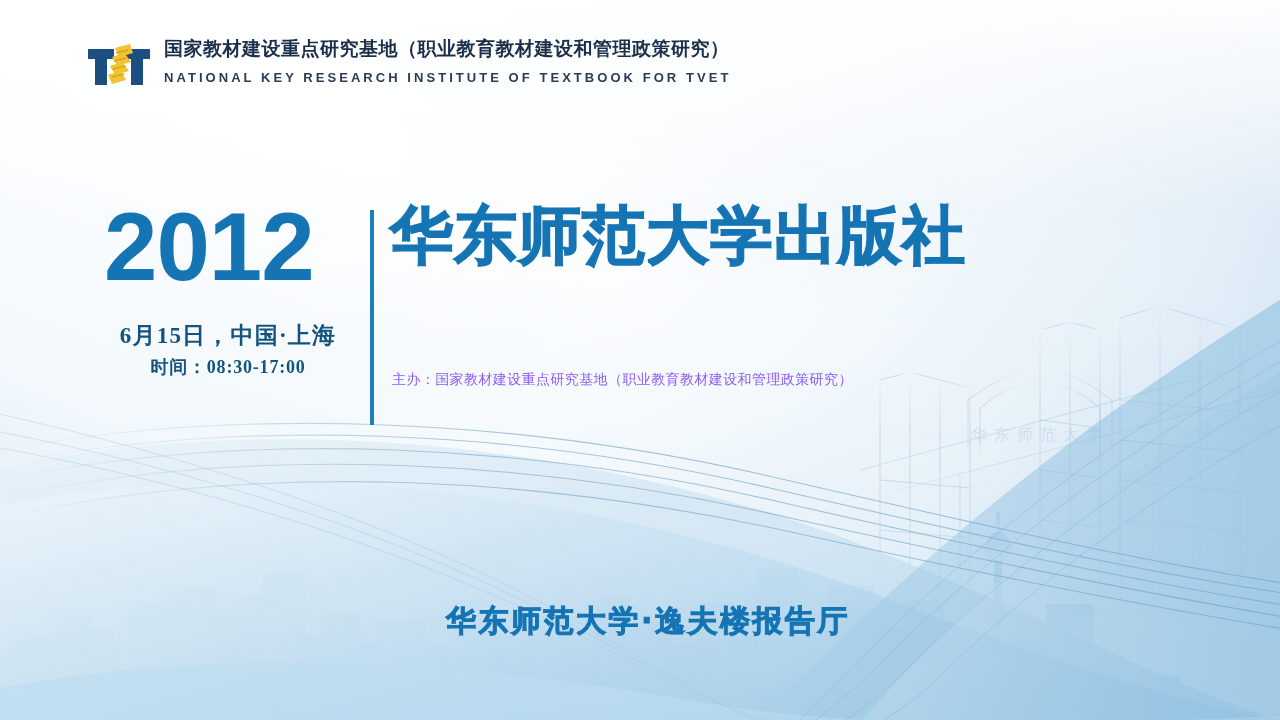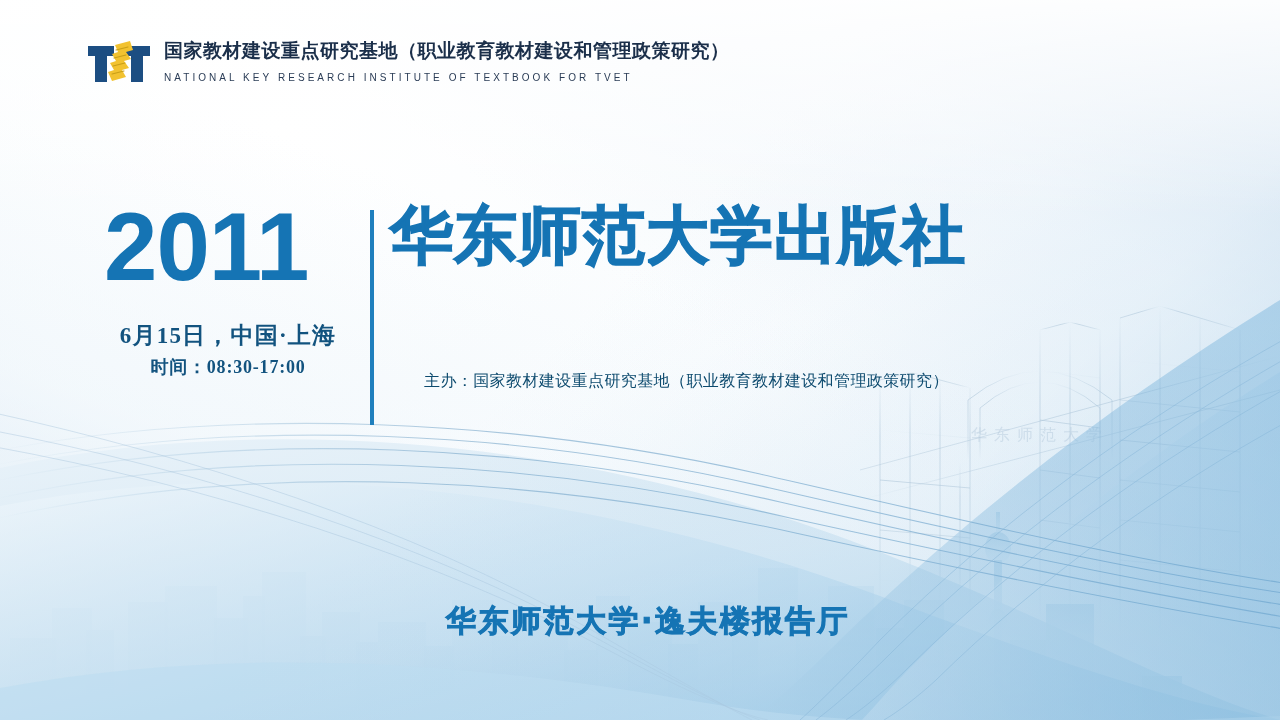--- a/index.html
+++ b/index.html
@@ -44,21 +44,21 @@
     position: absolute; left: 86px; top: 38px;
     display: flex; align-items: flex-end; gap: 12px;
   }
   .logo-mark { width: 66px; height: 48px; flex: 0 0 auto; }
   .logo-text { display: flex; flex-direction: column; justify-content: center; }
   .logo-cn {
     font-size: 19px; font-weight: 700; color: #1b2f4a;
     letter-spacing: .5px; line-height: 1.15; white-space: nowrap;
   }
   .logo-en {
-    font-size: 10px; font-weight: 400; color: #2a3c56;
+    font-size: 13px; font-weight: 700; color: #2a3c56;
     letter-spacing: 3.05px; line-height: 1.6; white-space: nowrap;
     margin-top: 8px;
   }
 
   
   .hero { position: absolute; left: 0; top: 0; width: 1280px; height: 720px; }
 
   .year {
     position: absolute; left: 104px; top: 199px;
     font-size: 96px; font-weight: 700; color: #1574b4;
@@ -84,24 +84,23 @@
   .title-wrap { position: absolute; left: 390px; top: 198px; }
   .title-line {
     font-size: 63px; font-weight: 700; color: #1574b4;
     line-height: 1.22; letter-spacing: 1px; white-space: nowrap;
     font-family: "DejaVu Sans", "Liberation Sans", sans-serif;
     -webkit-text-stroke: 1.4px #1574b4;
   }
 
   .org-wrap { position: absolute; left: 392px; top: 368px; }
   .org-line {
-    font-size: 16px; font-weight: 400; color: #0c4a6e;
+    font-size: 14px; font-weight: 400; color: #8b5cf6;
     line-height: 1.62; letter-spacing: .4px; white-space: nowrap;
     font-family: "DejaVu Sans", "Liberation Sans", sans-serif;
-    margin-left: 32px;
   }
 
   .venue {
     position: absolute; left: 8px; top: 606px; width: 1280px;
     text-align: center;
     font-size: 30px; font-weight: 700; color: #1574b4;
     letter-spacing: 2.5px; line-height: 1;
     font-family: "DejaVu Sans", "Liberation Sans", sans-serif;
     -webkit-text-stroke: .9px #1574b4;
   }
@@ -277,21 +276,21 @@
       <path d="M30 12 L42 9 M28 20 L40 17 M27 28 L39 25 M26 36 L38 33" stroke="#c99f18" stroke-width="1.1" fill="none" stroke-linecap="round"></path>
     </svg>
     <div class="logo-text">
       <div class="logo-cn">国家教材建设重点研究基地（职业教育教材建设和管理政策研究）</div>
       <div class="logo-en">NATIONAL KEY RESEARCH INSTITUTE OF TEXTBOOK FOR TVET</div>
     </div>
   </div>
 
   <div class="hero">
 
-    <div class="year">2011</div>
+    <div class="year">2012</div>
 
     <div class="divider"></div>
 
     <div class="date-block">
       <div class="date-line">6月15日，中国·上海</div>
       <div class="time-line">时间：08:30-17:00</div>
     </div>
 
     <div class="title-wrap">
       <div class="title-line">华东师范大学出版社</div>

